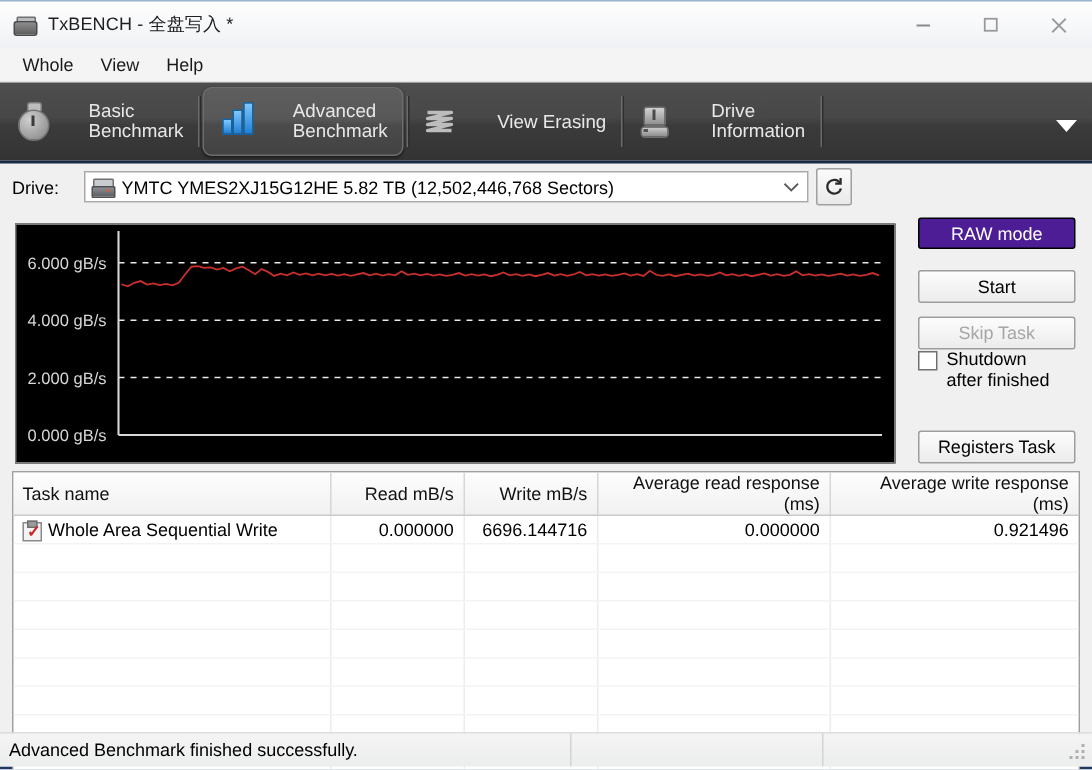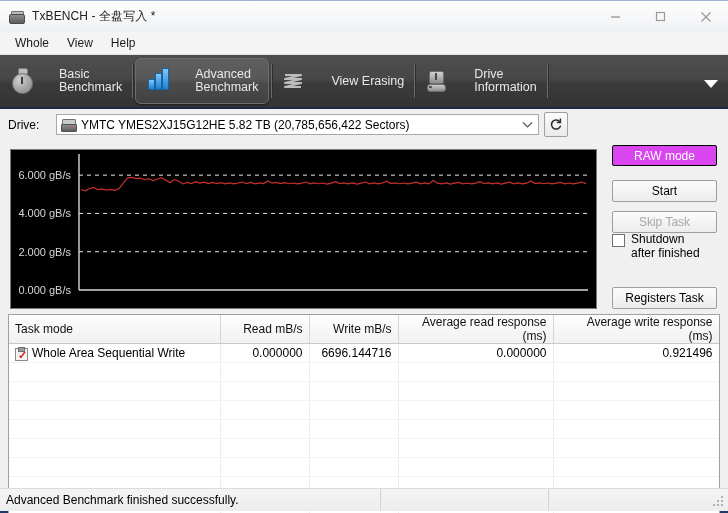--- a/index.html
+++ b/index.html
@@ -268,21 +268,21 @@
     height: 22px;
     border: 1px solid #9d9d9d;
     border-radius: 2px;
     background: linear-gradient(to bottom,#fcfcfc,#ececec);
     display: flex; align-items: center; justify-content: center;
     font-size: 12px;
     color: #000;
     box-sizing: border-box;
   }
   .rbtn.raw {
-    background: #d946ef;
+    background: #4c1d95;
     color: #ffffff;
     border: 1px solid #000;
     font-size: 12px;
     height: 21px;
   }
   .rbtn.disabled { color: #a6a6a6; }
   .rgap-1 { height: 14px; }
   .rgap-2 { height: 9px; }
   .chk-row {
     display: flex;
@@ -482,21 +482,21 @@
   </div>
 
   <div class="driverow">
     <div class="drive-label">Drive:</div>
     <div class="combo">
       <div class="combo-icon">
         <div class="t"></div>
           <div class="b"></div>
           <div class="dot"></div>
       </div>
-      <div class="combo-text">YMTC YMES2XJ15G12HE  5.82 TB (20,785,656,422 Sectors)</div>
+      <div class="combo-text">YMTC YMES2XJ15G12HE  5.82 TB (12,502,446,768 Sectors)</div>
       <div class="combo-arrow">
         <svg width="11" height="8" viewBox="0 0 11 8">
             <path d="M1 1.5 L5.5 6 L10 1.5" fill="none" stroke="#5a5a5a" stroke-width="1.2"></path>
           </svg>
       </div>
     </div>
     <div class="refresh-btn">
       <svg width="14" height="15" viewBox="0 0 14 15">
         <path d="M11 5 A4.6 4.6 0 1 0 11.6 8.6" fill="none" stroke="#2b2b2b" stroke-width="1.5"></path>
         <path d="M11.4 1.6 L11.4 5.4 L7.8 5.4" fill="none" stroke="#2b2b2b" stroke-width="1.5"></path>
@@ -534,21 +534,21 @@
       </div>
       <div class="reg-wrap">
         <div class="rbtn">Registers Task</div>
       </div>
     </div>
 
     <div class="tablewrap">
       <table class="grid">
         <thead>
           <tr>
-            <th class="l" style="width:211px">Task mode</th>
+            <th class="l" style="width:211px">Task name</th>
             <th class="r" style="width:89px">Read mB/s</th>
             <th class="r" style="width:89px">Write mB/s</th>
             <th class="r" style="width:155px">Average read response (ms)</th>
             <th class="r" style="width:166px">Average write response (ms)</th>
           </tr>
         </thead>
         <tbody id="table-body">
             <tr>
               <td class="l" style="width: 211px;">
                 <div class="taskcell">

